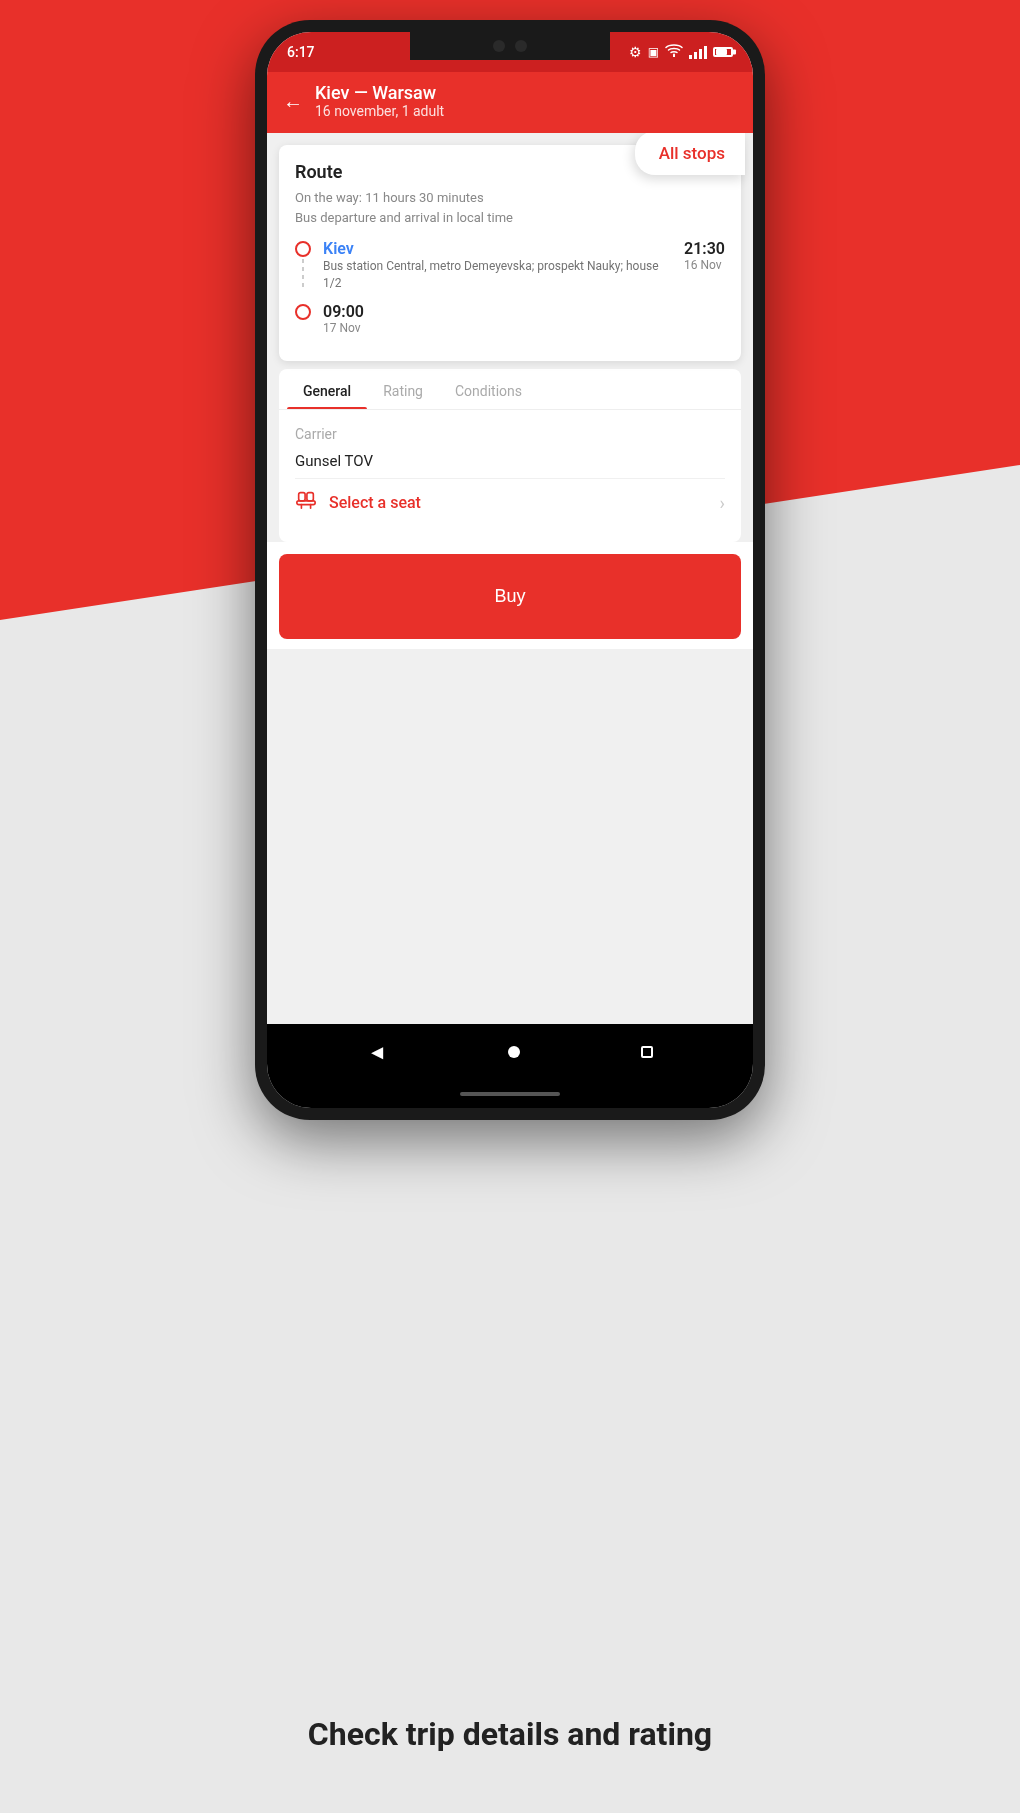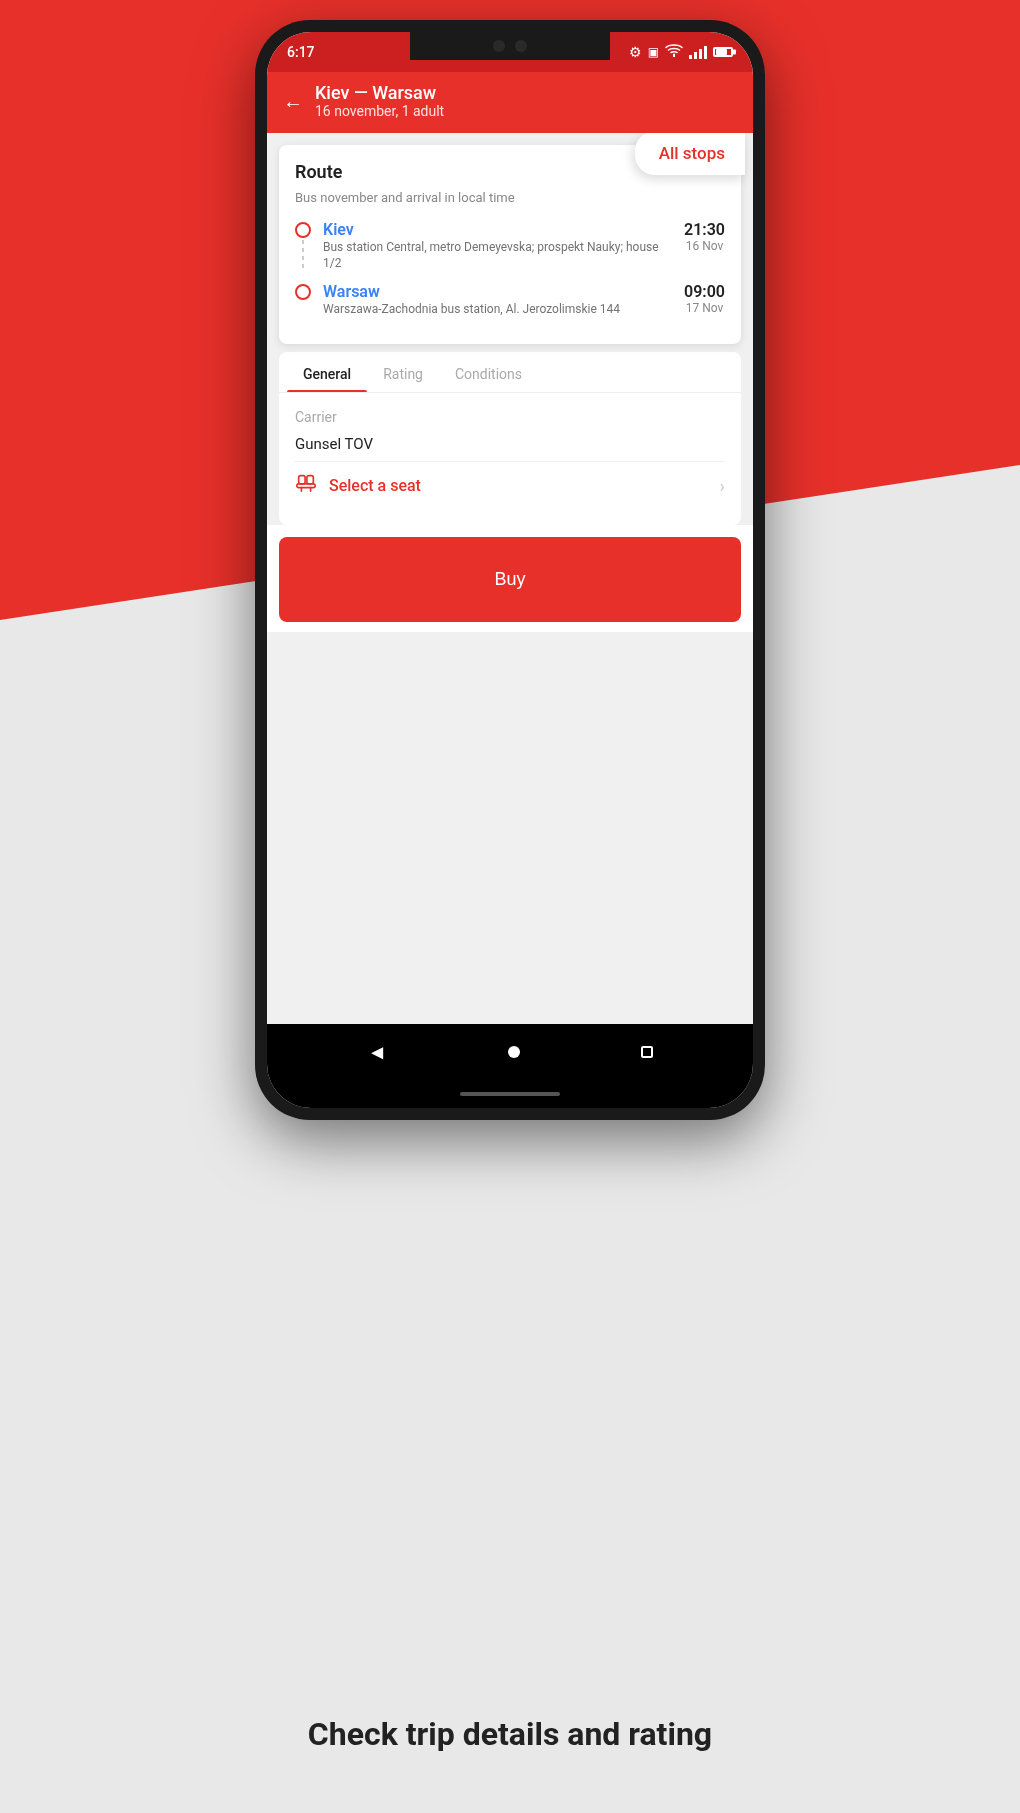--- a/index.html
+++ b/index.html
@@ -234,21 +234,21 @@
       color: #3b82f6;
     }
 
     .stop-address {
       font-size: 12px;
       color: #737373;
       line-height: 1.4;
     }
 
     .stop-time-block {
-      text-align: center;
+      text-align: left;
       flex-shrink: 0;
     }
 
     .stop-time {
       font-size: 16px;
       font-weight: 600;
       color: #222;
     }
 
     .stop-date {
@@ -525,21 +525,22 @@
 
       <div class="screen-content">
 
         <div class="route-card">
 
           <div class="all-stops-pill">
             <span class="all-stops-text">All stops</span>
           </div>
 
           <div class="route-card-title">Route</div>
-          <div class="route-meta">Bus november and arrival in local time</div>
+          <div class="route-meta">On the way: 11 hours 30 minutes</div>
+          <div class="route-meta">Bus departure and arrival in local time</div>
 
           <div class="stops-list">
 
             <div class="stop-item">
               <div class="stop-indicator">
                 <div class="stop-circle"></div>
                 <div class="stop-line"></div>
               </div>
               <div class="stop-info">
                 <div class="stop-name">Kiev</div>
@@ -547,24 +548,20 @@
               </div>
               <div class="stop-time-block">
                 <div class="stop-time">21:30</div>
                 <div class="stop-date">16 Nov</div>
               </div>
             </div>
 
             <div class="stop-item">
               <div class="stop-indicator">
                 <div class="stop-circle"></div>
-              </div>
-              <div class="stop-info">
-                <div class="stop-name">Warsaw</div>
-                <div class="stop-address">Warszawa-Zachodnia bus station, Al. Jerozolimskie 144</div>
               </div>
               <div class="stop-time-block">
                 <div class="stop-time">09:00</div>
                 <div class="stop-date">17 Nov</div>
               </div>
             </div>
           </div>
         </div>
 
         <div class="tabs-container">

